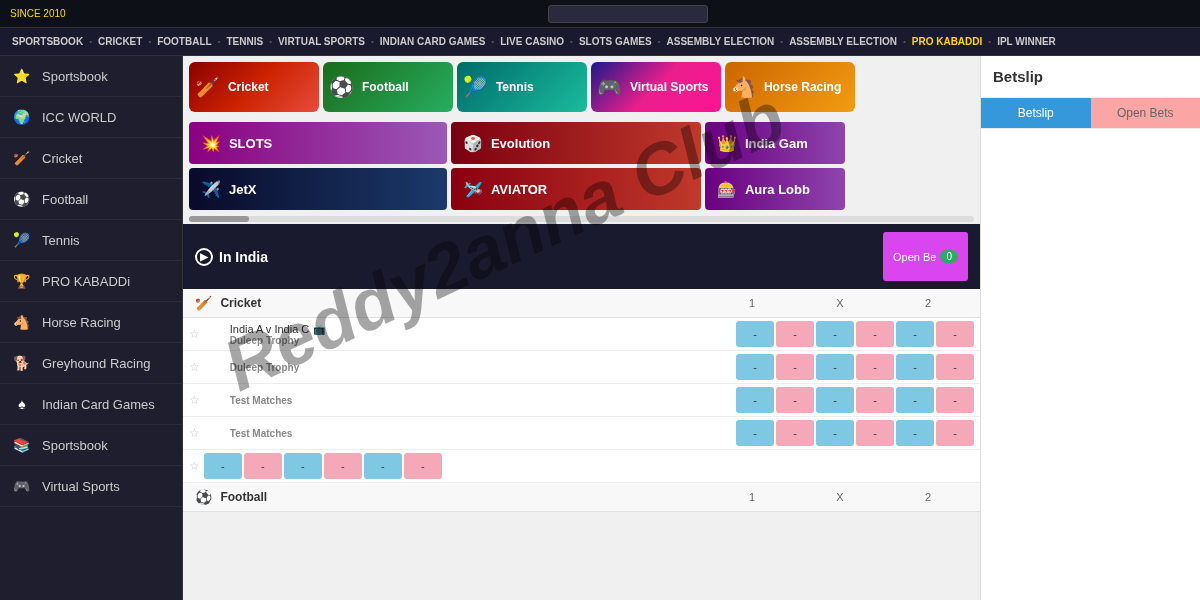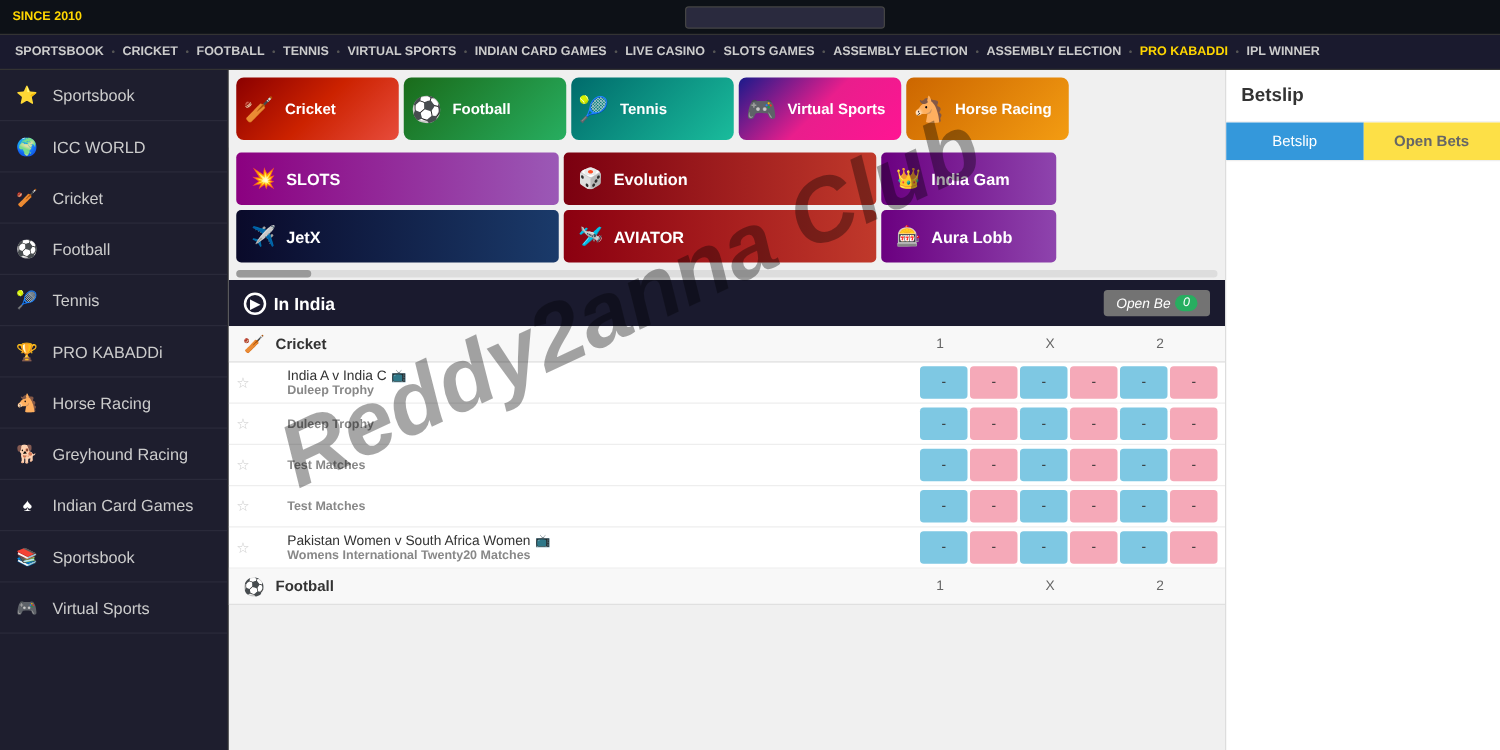--- a/index.html
+++ b/index.html
@@ -1,20 +1,20 @@
 <!DOCTYPE html>
 <html><head>
   <meta charset="utf-8">
   <style>
     * { margin: 0; padding: 0; box-sizing: border-box; }
     body { font-family: Arial, sans-serif; background: #1a1a2e; color: #fff; width: 1200px; height: 600px; overflow: hidden; font-size: 12px; }
 
     
     .top-bar { background: #0d1117; height: 28px; display: flex; align-items: center; padding: 0 10px; border-bottom: 1px solid #333; }
-    .top-logo { color: #ffd700; font-size: 10px; font-weight: bold; }
+    .top-logo { color: #ffd700; font-size: 10px; font-weight: normal; }
     .top-search { margin: 0 auto; background: #2a2a3e; border: 1px solid #444; border-radius: 3px; width: 160px; height: 18px; }
 
     
     .nav-bar { background: #1a1a2e; height: 28px; display: flex; align-items: center; padding: 0 6px; border-bottom: 1px solid #333; overflow: hidden; }
     .nav-item { color: #ccc; font-size: 10px; font-weight: bold; padding: 0 6px; cursor: pointer; white-space: nowrap; text-transform: uppercase; }
     .nav-dot { color: #555; font-size: 8px; }
     .nav-item.highlight { color: #ffd700; }
 
     
     .main-layout { display: flex; height: 544px; }
@@ -52,21 +52,21 @@
 
     
     .scroll-bar-section { padding: 2px 6px; }
     .scroll-track { background: #ddd; height: 6px; border-radius: 3px; }
     .scroll-thumb { background: #999; height: 6px; border-radius: 3px; width: 60px; }
 
     
     .inplay-header { background: #1a1a2e; display: flex; align-items: center; padding: 8px 12px; margin: 0; }
     .inplay-title { color: #fff; font-size: 14px; font-weight: bold; display: flex; align-items: center; gap: 6px; }
     .play-icon { width: 18px; height: 18px; border-radius: 50%; border: 2px solid #fff; display: flex; align-items: center; justify-content: center; font-size: 10px; }
-    .open-bets-btn { margin-left: auto; background: #737373; color: #fff; padding: 4px 10px; border-radius: 3px; font-size: 11px; cursor: pointer; display: flex; align-items: center; gap: 4px; font-style: italic; }
+    .open-bets-btn { margin-left: auto; background: #d946ef; color: #fff; padding: 18px 10px; border-radius: 3px; font-size: 11px; cursor: pointer; display: flex; align-items: center; gap: 4px; }
     .badge { background: #27ae60; color: #fff; border-radius: 10px; padding: 1px 6px; font-size: 10px; }
 
     
     .match-table { width: 100%; background: #fff; }
     .sport-header-row { background: #f8f8f8; padding: 6px 12px; display: flex; align-items: center; gap: 8px; border-bottom: 1px solid #e0e0e0; }
     .sport-header-icon { font-size: 14px; }
     .sport-header-name { font-size: 12px; font-weight: bold; color: #333; }
     .col-header { font-size: 11px; color: #666; text-align: center; }
     .match-row { display: flex; align-items: center; border-bottom: 1px solid #eee; padding: 3px 6px; }
     .star-icon { color: #ccc; font-size: 12px; cursor: pointer; margin-right: 4px; }
@@ -78,21 +78,21 @@
     .odd-btn { width: 38px; height: 26px; border-radius: 3px; display: flex; align-items: center; justify-content: center; font-size: 11px; cursor: pointer; font-weight: 500; }
     .odd-back { background: #7ec8e3; color: #333; }
     .odd-lay { background: #f5a9b8; color: #333; }
 
     
     .betslip { width: 220px; background: #fff; border-left: 1px solid #ddd; flex-shrink: 0; }
     .betslip-title { padding: 12px; font-size: 15px; font-weight: bold; color: #333; border-bottom: 1px solid #eee; }
     .betslip-tabs { display: flex; border-bottom: 1px solid #eee; }
     .bs-tab { flex: 1; padding: 8px; text-align: center; font-size: 12px; cursor: pointer; }
     .bs-tab.active { background: #3498db; color: #fff; }
-    .bs-tab.inactive { background: #fde047; color: #666; font-weight: bold; }
+    .bs-tab.inactive { background: #fca5a5; color: #666; }
 
     
     .watermark { position: absolute; top: 200px; left: 200px; font-size: 72px; font-weight: 900; color: rgba(0,0,0,0.35); transform: rotate(-25deg); pointer-events: none; white-space: nowrap; z-index: 999; font-style: italic; }
   </style>
 </head>
 <body>
 
 <div class="top-bar">
   <span class="top-logo">SINCE 2010</span>
   <div class="top-search"></div>
@@ -304,24 +304,20 @@
           <div class="odd-btn odd-back">-</div>
           <div class="odd-btn odd-lay">-</div>
           <div class="odd-btn odd-back">-</div>
           <div class="odd-btn odd-lay">-</div>
           <div class="odd-btn odd-back">-</div>
           <div class="odd-btn odd-lay">-</div>
         </div>
       </div>
         <div class="match-row">
         <span class="star-icon">☆</span>
-        <div class="match-info">
-          <div class="match-name">Pakistan Women v South Africa Women<span class="live-icon">📺</span></div>
-          <div class="match-sub">Womens International Twenty20 Matches</div>
-        </div>
         <div class="odds-group">
           <div class="odd-btn odd-back">-</div>
           <div class="odd-btn odd-lay">-</div>
           <div class="odd-btn odd-back">-</div>
           <div class="odd-btn odd-lay">-</div>
           <div class="odd-btn odd-back">-</div>
           <div class="odd-btn odd-lay">-</div>
         </div>
       </div>
         <div class="sport-header-row">

